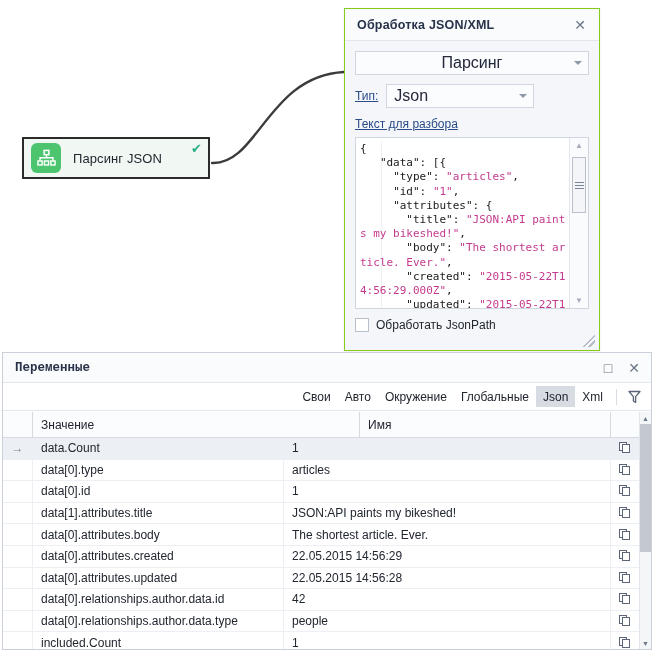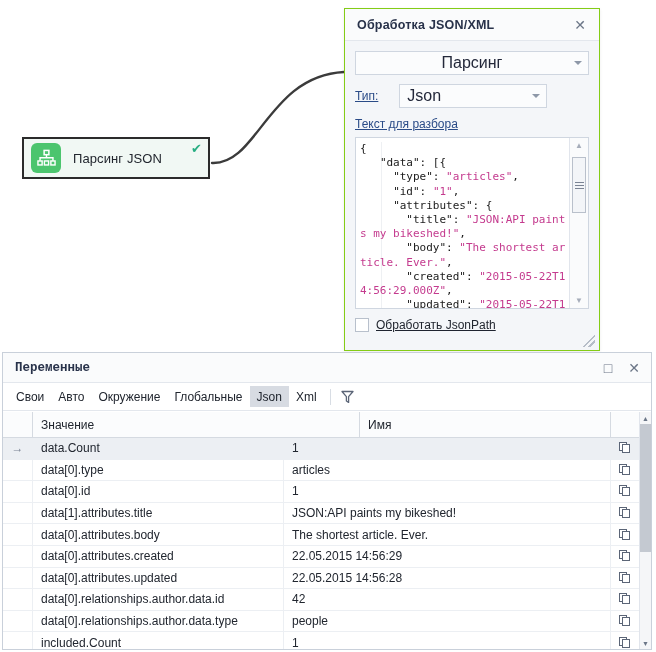--- a/index.html
+++ b/index.html
@@ -50,21 +50,21 @@
     display:flex;align-items:center;position:relative;font-size:16px;color:#23283a;
   }
   .combo .caret{
     position:absolute;right:6px;top:50%;transform:translateY(-50%);
     width:0;height:0;border-left:4px solid transparent;border-right:4px solid transparent;
     border-top:4px solid #8e98a8;
   }
   .combo-wide{width:100%;justify-content:center;}
   .combo-wide .ctext{text-align:center;}
 
-  .row-type{display:flex;align-items:center;margin-top:9px;gap:13px;}
+  .row-type{display:flex;align-items:center;margin-top:9px;}
   .lbl-link{
     font-size:12px;color:#2a4b87;text-decoration:underline;margin-right:8px;cursor:pointer;
   }
   .combo-type{width:148px;padding-left:7px;}
 
   .lbl-section{
     display:block;margin-top:9px;font-size:12px;color:#2a4b87;
     text-decoration:underline;cursor:pointer;width:max-content;
   }
 
@@ -92,21 +92,21 @@
   }
   .vscroll .track{position:absolute;left:0;right:0;top:15px;bottom:15px;}
   .vscroll .thumb{
     position:absolute;left:2px;right:2px;top:4px;height:56px;
     background:#f3f5f8;border:1px solid #b9c0cb;box-sizing:border-box;
     display:flex;align-items:center;justify-content:center;
   }
   .vscroll .grip{width:9px;height:7px;
     background:repeating-linear-gradient(to bottom,#7b8494 0 1px,transparent 1px 3px);}
 
-  .chk-row{display:flex;align-items:center;margin-top:9px;text-decoration:underline;}
+  .chk-row{display:flex;align-items:center;margin-top:9px;}
   .chk-box{
     width:14px;height:14px;background:#ffffff;border:1px solid #b8c0cc;box-sizing:border-box;margin-right:7px;
   }
   .chk-label{font-size:12px;color:#21262f;}
 
   .grip-corner{
     position:absolute;right:4px;bottom:3px;width:12px;height:12px;
     background:
       linear-gradient(135deg,transparent 46%,#b6bdc8 46%,#b6bdc8 56%,transparent 56%) ,
       linear-gradient(135deg,transparent 70%,#b6bdc8 70%,#b6bdc8 80%,transparent 80%);
@@ -118,21 +118,21 @@
     background:#ffffff;border:1px solid #c9d0da;box-sizing:border-box;
   }
   #varpanel .vtitlebar{
     height:30px;background:#fafbfc;border-bottom:1px solid #e3e7ed;
     display:flex;align-items:center;box-sizing:border-box;padding:0 4px 0 12px;
   }
   #varpanel .vtitlebar .vtitle{flex:1;font-size:12.5px;font-weight:bold;color:#28324a;font-family:Liberation Mono, monospace;}
 
   .tabstrip{
     height:28px;display:flex;align-items:center;padding:0 6px;
-    border-bottom:1px solid #e3e7ed;background:#ffffff;box-sizing:border-box;
+    border-bottom:1px solid #e3e7ed;background:#ffffff;box-sizing:border-box;justify-content:flex-end;
   }
   .tab{
     height:21px;padding:0 7px;display:flex;align-items:center;
     font-size:12px;color:#21262f;cursor:default;
   }
   .tab.active{background:#d7dbe2;}
   .tab-sep{width:1px;height:16px;background:#d8dde4;margin:0 6px;}
   .filter-btn{width:22px;height:21px;display:flex;align-items:center;justify-content:center;cursor:default;}
 
   .grid{position:absolute;left:0;right:0;top:59px;bottom:0;background:#ffffff;}

